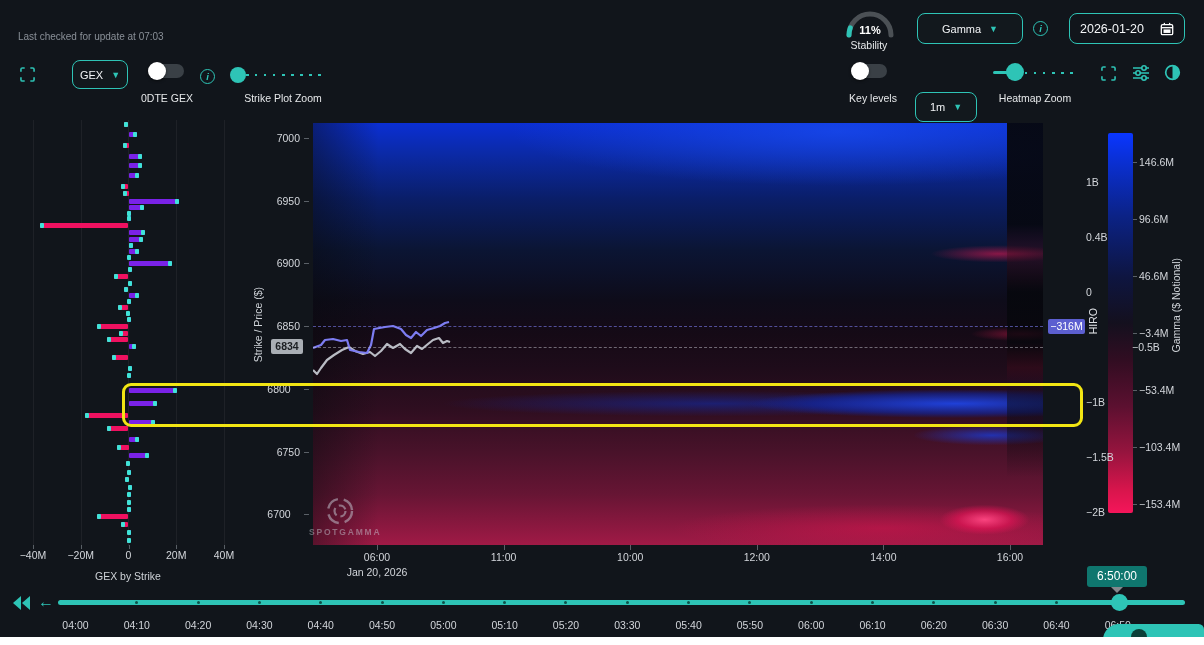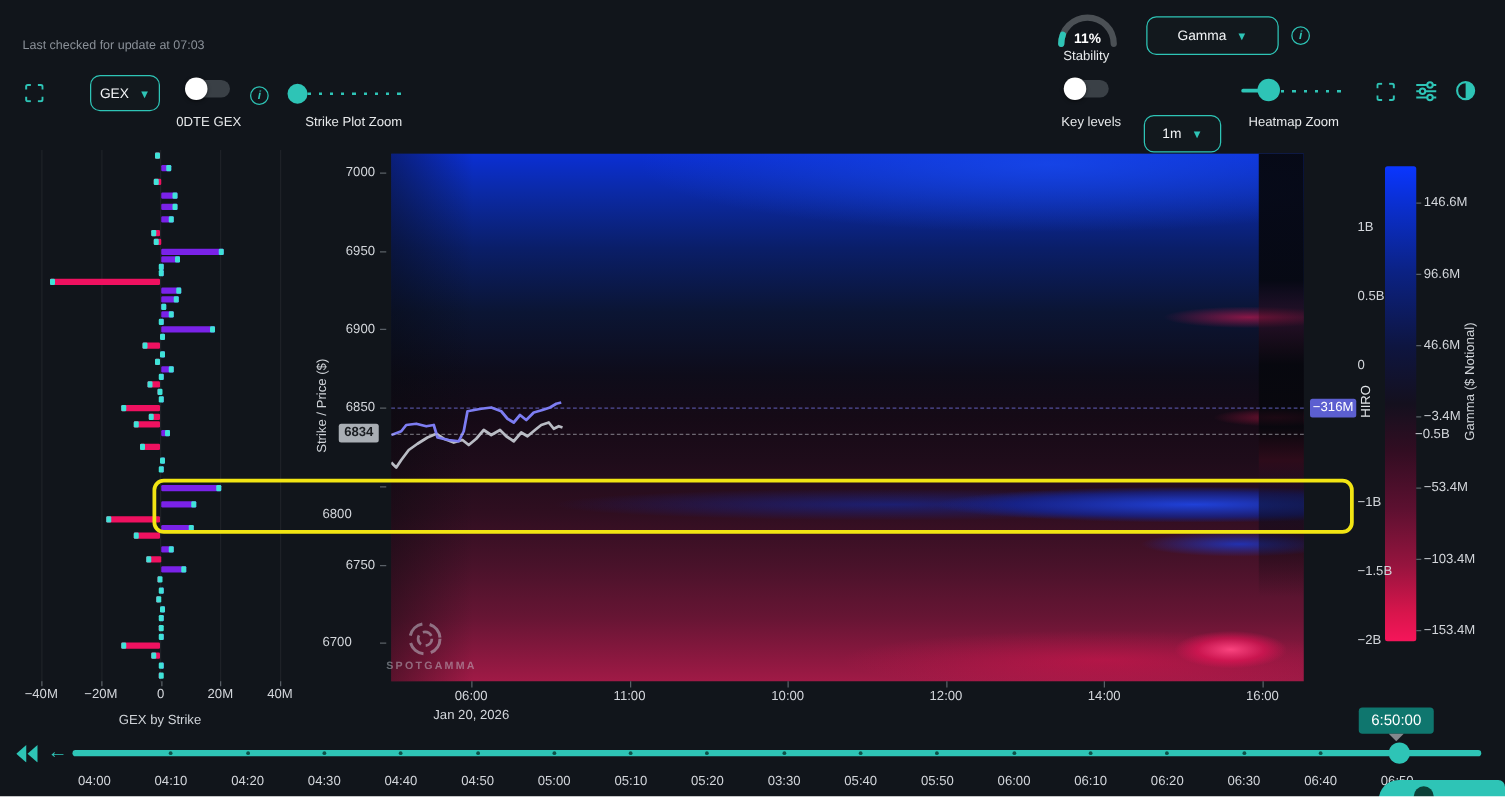--- a/index.html
+++ b/index.html
@@ -101,20 +101,30 @@
     <text x="27" y="27" text-anchor="middle" fill="#ffffff" font-size="11" font-weight="bold" font-family="Liberation Sans, sans-serif" id="gauge-text">11%</text>
   </svg>
   <div class="abs gauge-label">Stability</div>
 
   <div class="abs select" style="left:917px;top:13px;width:106px;height:31px;">
     <span>Gamma</span>
     <span class="caret">▼</span>
   </div>
   <div class="abs info-badge" style="left:1033px;top:21px;">i</div>
 
+  <div class="abs datebox">
+    <span>2026-01-20</span>
+    <svg width="14" height="14" viewBox="0 0 16 16">
+      <rect x="1.5" y="3" width="13" height="11.5" rx="1.5" fill="none" stroke="#ffffff" stroke-width="1.5"></rect>
+      <line x1="1.5" y1="6.5" x2="14.5" y2="6.5" stroke="#ffffff" stroke-width="1.5"></line>
+      <line x1="5" y1="1" x2="5" y2="3.5" stroke="#ffffff" stroke-width="1.5"></line>
+      <line x1="11" y1="1" x2="11" y2="3.5" stroke="#ffffff" stroke-width="1.5"></line>
+      <rect x="4" y="8.5" width="8" height="4" fill="#ffffff"></rect>
+    </svg>
+  </div>
 
   <svg class="abs" style="left:20px;top:67px;" width="15" height="15" viewBox="0 0 16 16">
     <path d="M1 5V2.5Q1 1 2.5 1H5 M11 1h2.5Q15 1 15 2.5V5 M15 11v2.5Q15 15 13.5 15H11 M5 15H2.5Q1 15 1 13.5V11" fill="none" stroke="#2ec4b6" stroke-width="1.7"></path>
   </svg>
   <div class="abs select" style="left:72px;top:60px;width:56px;height:29px;">
     <span>GEX</span>
     <span class="caret">▼</span>
   </div>
   <div class="toggle" style="left:150px;top:64px;">
       <div class="knob"></div>
@@ -318,25 +328,25 @@
     </div>
   <div class="abs" id="bottom-strip"></div>
 <div style="position: absolute; left: 258px; top: 132px; width: 42px; text-align: right; font-size: 10.5px; color: rgb(211, 214, 219);">7000</div>
     <div style="position: absolute; left: 304px; top: 138px; width: 5px; height: 1px; background: rgb(90, 96, 103);"></div>
     <div style="position: absolute; left: 258px; top: 194.7px; width: 42px; text-align: right; font-size: 10.5px; color: rgb(211, 214, 219);">6950</div>
     <div style="position: absolute; left: 304px; top: 200.7px; width: 5px; height: 1px; background: rgb(90, 96, 103);"></div>
     <div style="position: absolute; left: 258px; top: 257.4px; width: 42px; text-align: right; font-size: 10.5px; color: rgb(211, 214, 219);">6900</div>
     <div style="position: absolute; left: 304px; top: 263.4px; width: 5px; height: 1px; background: rgb(90, 96, 103);"></div>
     <div style="position: absolute; left: 258px; top: 320.1px; width: 42px; text-align: right; font-size: 10.5px; color: rgb(211, 214, 219);">6850</div>
     <div style="position: absolute; left: 304px; top: 326.1px; width: 5px; height: 1px; background: rgb(90, 96, 103);"></div>
-    <div style="position: absolute; left: 258px; top: 382.8px; width: 42px; text-align: left; font-size: 10.5px; color: rgb(211, 214, 219); margin-top: 22px;">6800</div>
+    <div style="position: absolute; left: 258px; top: 382.8px; width: 42px; text-align: center; font-size: 10.5px; color: rgb(211, 214, 219);">6800</div>
     <div style="position: absolute; left: 304px; top: 388.8px; width: 5px; height: 1px; background: rgb(90, 96, 103);"></div>
     <div style="position: absolute; left: 258px; top: 445.5px; width: 42px; text-align: right; font-size: 10.5px; color: rgb(211, 214, 219);">6750</div>
     <div style="position: absolute; left: 304px; top: 451.5px; width: 5px; height: 1px; background: rgb(90, 96, 103);"></div>
-    <div style="position: absolute; left: 258px; top: 508.2px; width: 42px; text-align: left; font-size: 10.5px; color: rgb(211, 214, 219);">6700</div>
+    <div style="position: absolute; left: 258px; top: 508.2px; width: 42px; text-align: center; font-size: 10.5px; color: rgb(211, 214, 219);">6700</div>
     <div style="position: absolute; left: 304px; top: 514.2px; width: 5px; height: 1px; background: rgb(90, 96, 103);"></div>
     <div style="position: absolute; left: 11px; top: 549px; width: 44px; text-align: center; font-size: 10.5px; color: rgb(211, 214, 219);">−40M</div>
     <div style="position: absolute; left: 33px; top: 545px; width: 1px; height: 4px; background: rgb(90, 96, 103);"></div>
     <div style="position: absolute; left: 58.75px; top: 549px; width: 44px; text-align: center; font-size: 10.5px; color: rgb(211, 214, 219);">−20M</div>
     <div style="position: absolute; left: 80.75px; top: 545px; width: 1px; height: 4px; background: rgb(90, 96, 103);"></div>
     <div style="position: absolute; left: 106.5px; top: 549px; width: 44px; text-align: center; font-size: 10.5px; color: rgb(211, 214, 219);">0</div>
     <div style="position: absolute; left: 128.5px; top: 545px; width: 1px; height: 4px; background: rgb(90, 96, 103);"></div>
     <div style="position: absolute; left: 154.25px; top: 549px; width: 44px; text-align: center; font-size: 10.5px; color: rgb(211, 214, 219);">20M</div>
     <div style="position: absolute; left: 176.25px; top: 545px; width: 1px; height: 4px; background: rgb(90, 96, 103);"></div>
     <div style="position: absolute; left: 202px; top: 549px; width: 44px; text-align: center; font-size: 10.5px; color: rgb(211, 214, 219);">40M</div>
@@ -347,21 +357,21 @@
     <div style="position: absolute; left: 503.6px; top: 545px; width: 1px; height: 5px; background: rgb(90, 96, 103);"></div>
     <div style="position: absolute; left: 605.2px; top: 551px; width: 50px; text-align: center; font-size: 10.5px; color: rgb(211, 214, 219);">10:00</div>
     <div style="position: absolute; left: 630.2px; top: 545px; width: 1px; height: 5px; background: rgb(90, 96, 103);"></div>
     <div style="position: absolute; left: 731.8px; top: 551px; width: 50px; text-align: center; font-size: 10.5px; color: rgb(211, 214, 219);">12:00</div>
     <div style="position: absolute; left: 756.8px; top: 545px; width: 1px; height: 5px; background: rgb(90, 96, 103);"></div>
     <div style="position: absolute; left: 858.4px; top: 551px; width: 50px; text-align: center; font-size: 10.5px; color: rgb(211, 214, 219);">14:00</div>
     <div style="position: absolute; left: 883.4px; top: 545px; width: 1px; height: 5px; background: rgb(90, 96, 103);"></div>
     <div style="position: absolute; left: 985px; top: 551px; width: 50px; text-align: center; font-size: 10.5px; color: rgb(211, 214, 219);">16:00</div>
     <div style="position: absolute; left: 1010px; top: 545px; width: 1px; height: 5px; background: rgb(90, 96, 103);"></div>
     <div style="position: absolute; left: 1086px; top: 176px; font-size: 10.5px; color: rgb(211, 214, 219);">1B</div>
-    <div style="position: absolute; left: 1086px; top: 231px; font-size: 10.5px; color: rgb(211, 214, 219);">0.5B</div>
+    <div style="position: absolute; left: 1086px; top: 231px; font-size: 10.5px; color: rgb(211, 214, 219);">0.4B</div>
     <div style="position: absolute; left: 1086px; top: 286px; font-size: 10.5px; color: rgb(211, 214, 219);">0</div>
     <div style="position: absolute; left: 1086px; top: 341px; font-size: 10.5px; color: rgb(211, 214, 219); margin-left: 46px;">−0.5B</div>
     <div style="position: absolute; left: 1086px; top: 396px; font-size: 10.5px; color: rgb(211, 214, 219);">−1B</div>
     <div style="position: absolute; left: 1086px; top: 451px; font-size: 10.5px; color: rgb(211, 214, 219);">−1.5B</div>
     <div style="position: absolute; left: 1086px; top: 506px; font-size: 10.5px; color: rgb(211, 214, 219);">−2B</div>
     <div style="position: absolute; left: 1139px; top: 156px; font-size: 10.5px; color: rgb(211, 214, 219);">146.6M</div>
     <div style="position: absolute; left: 1133px; top: 162px; width: 4px; height: 1px; background: rgb(90, 96, 103);"></div>
     <div style="position: absolute; left: 1139px; top: 213px; font-size: 10.5px; color: rgb(211, 214, 219);">96.6M</div>
     <div style="position: absolute; left: 1133px; top: 219px; width: 4px; height: 1px; background: rgb(90, 96, 103);"></div>
     <div style="position: absolute; left: 1139px; top: 270px; font-size: 10.5px; color: rgb(211, 214, 219);">46.6M</div>

